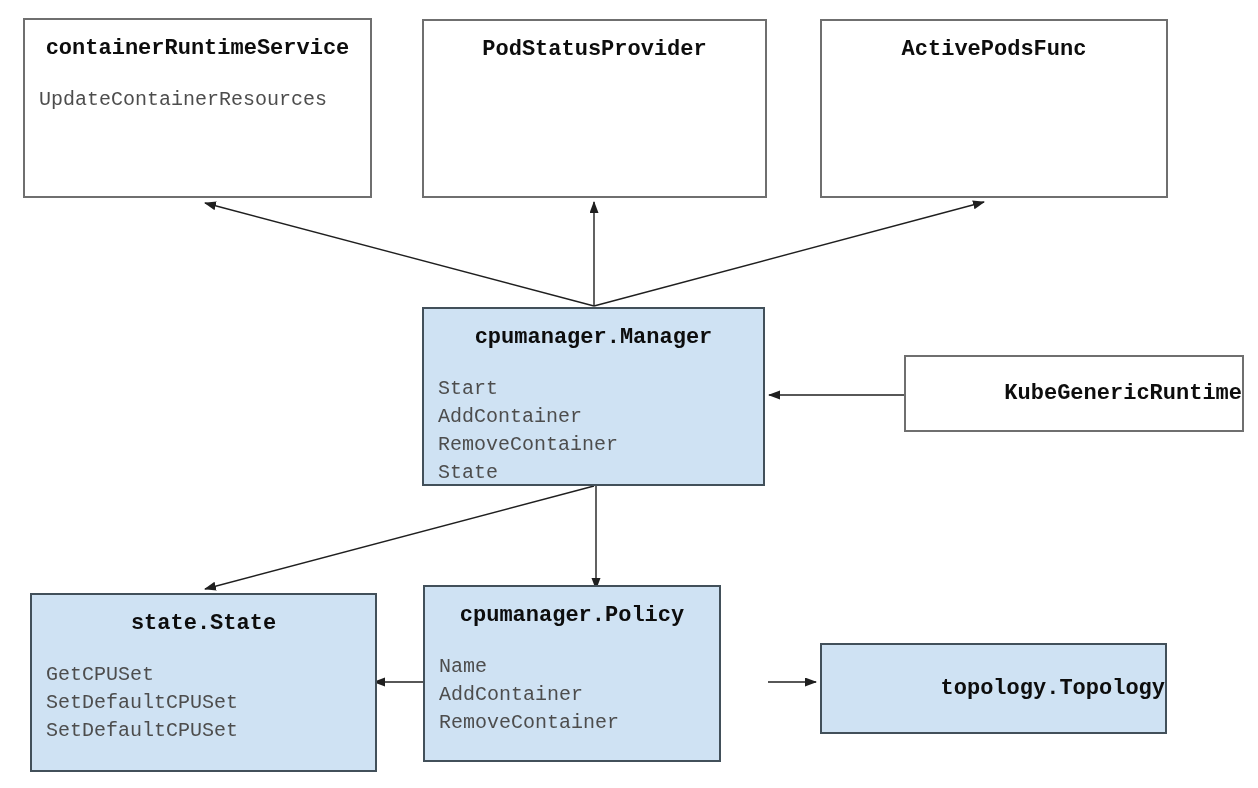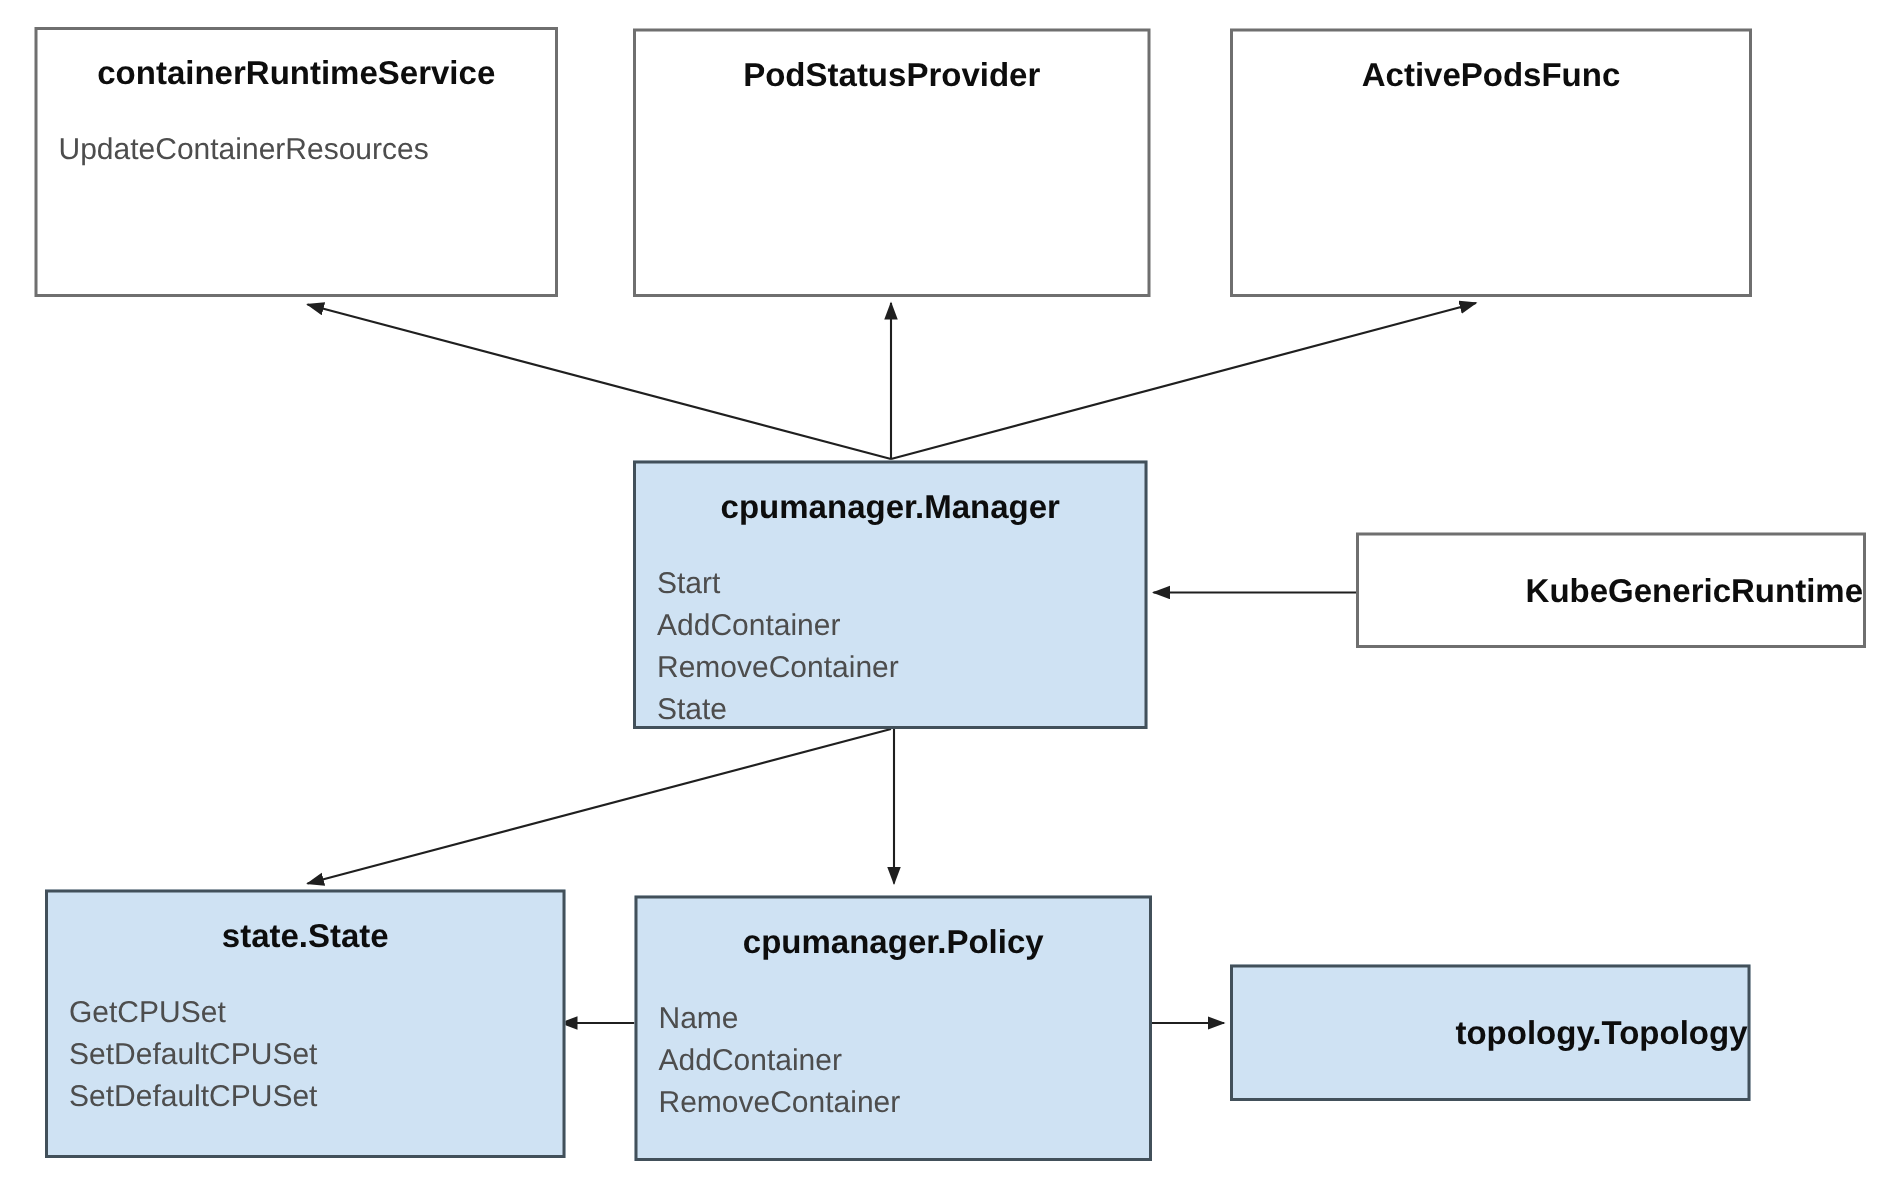--- a/index.html
+++ b/index.html
@@ -12,21 +12,21 @@
     --method_color: #4d4d4d;
     --arrow_color: #1f1f1f;
   }
   * { margin: 0; padding: 0; box-sizing: border-box; }
   html, body { background: var(--background); }
   .canvas {
     position: relative;
     width: 1258px;
     height: 788px;
     background: var(--background);
-    font-family: Liberation Sans, sans-serif;
+    font-family: Liberation Mono, monospace;
     overflow: hidden;
   }
   .edges {
     position: absolute;
     left: 0; top: 0;
     width: 1258px; height: 788px;
     pointer-events: none;
   }
   .edges line { stroke: var(--arrow_color); stroke-width: 1.4; }
   .node {
@@ -111,21 +111,21 @@
 
   <div class="node blue" style="left:30px; top:593px; width:347px; height:179px;">
     <div class="title">state.State</div>
     <div class="methods">
       <div>GetCPUSet</div>
       <div>SetDefaultCPUSet</div>
       <div>SetDefaultCPUSet</div>
     </div>
   </div>
 
-  <div class="node blue" style="left:423px; top:597px; width:345px; height:177px;">
+  <div class="node blue" style="left:423px; top:585px; width:298px; height:177px;">
     <div class="title">cpumanager.Policy</div>
     <div class="methods">
       <div>Name</div>
       <div>AddContainer</div>
       <div>RemoveContainer</div>
     </div>
   </div>
 
   <div class="node blue centered" style="left:820px; top:643px; width:347px; height:91px;">
     <div class="title">topology.Topology</div>

